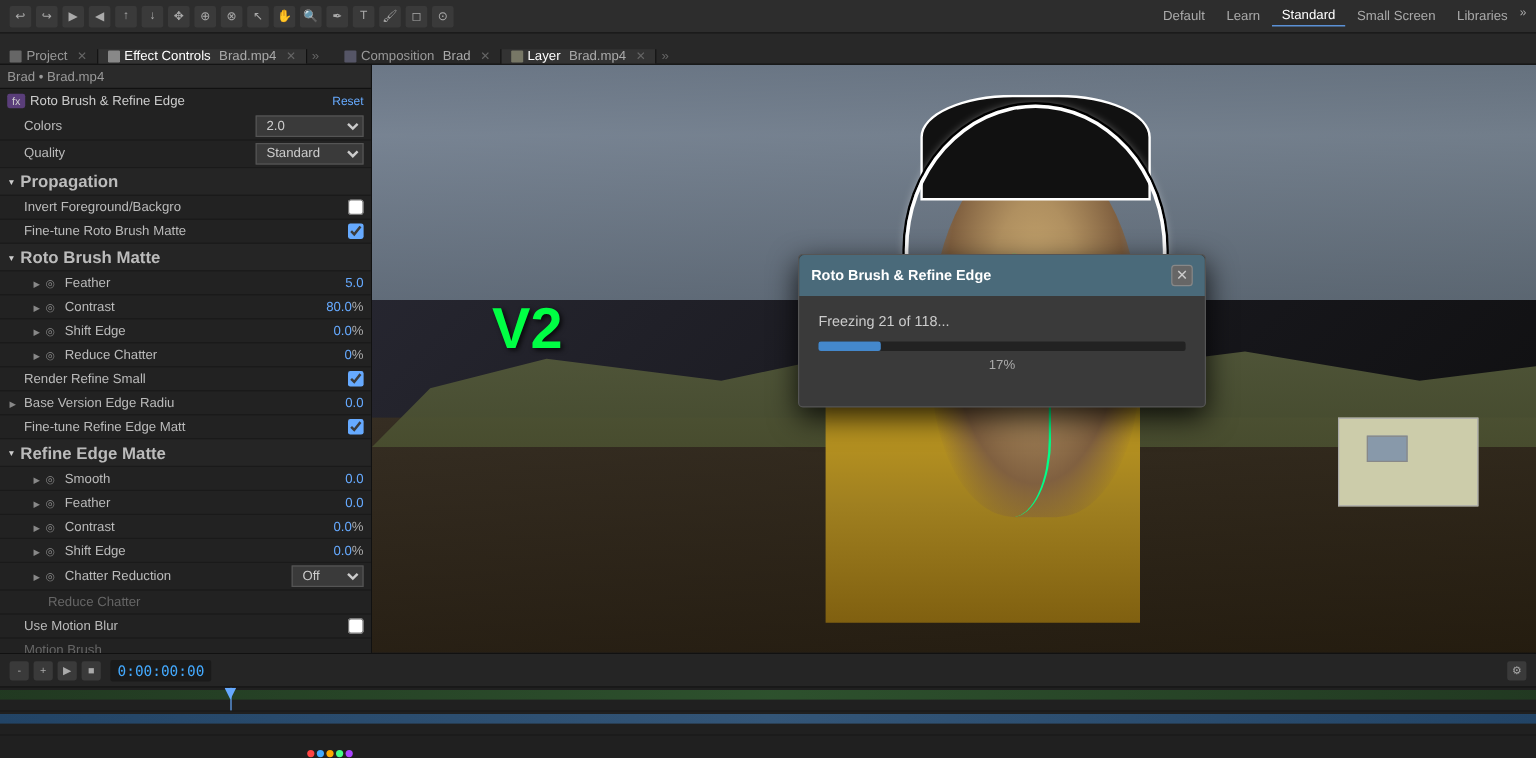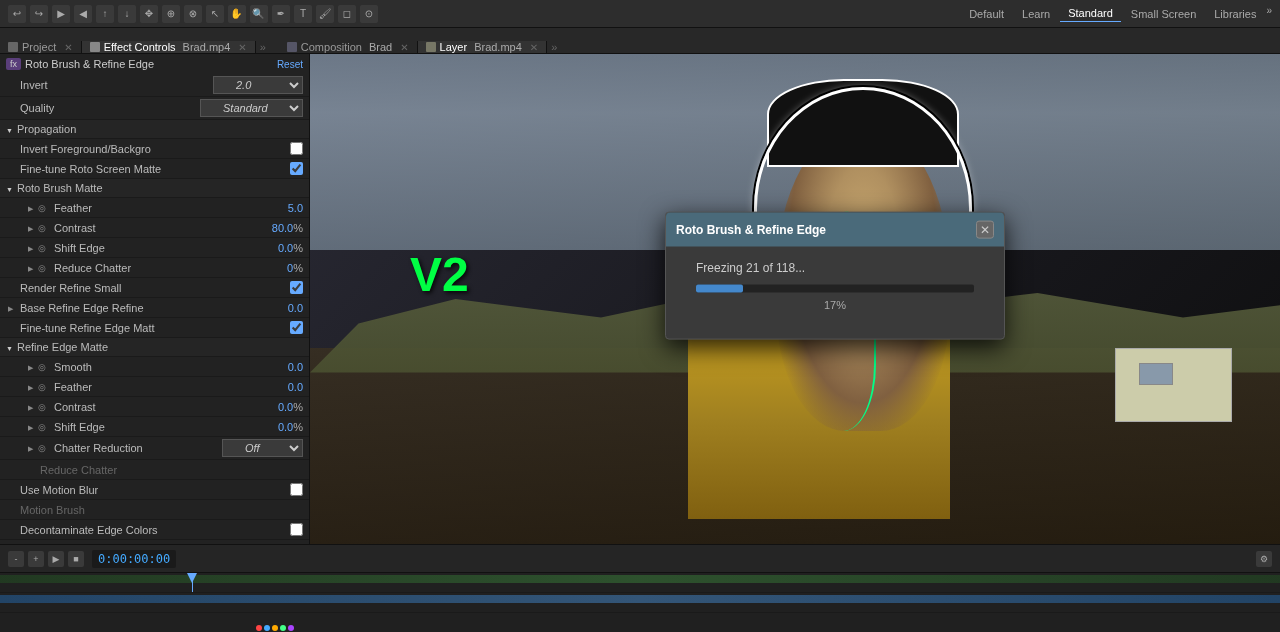--- a/index.html
+++ b/index.html
@@ -165,40 +165,39 @@
       color: #6af;
       font-size: 11px;
       min-width: 50px;
       text-align: right;
     }
     .prop-dropdown {
       background: #3a3a3a;
       border: 1px solid #555;
       color: #ccc;
       font-size: 11px;
-      padding: 1px 18px;
+      padding: 1px 4px;
       min-width: 90px;
-      font-style: italic;
     }
     .prop-checkbox {
       accent-color: #6af;
     }
 
     .section-header {
       display: flex;
       align-items: center;
       padding: 3px 6px;
       background: #252525;
       border-bottom: 1px solid #1a1a1a;
       cursor: pointer;
     }
     .section-header-label {
-      font-size: 11px;
+      font-size: 14px;
       color: #bbb;
-      font-weight: normal;
+      font-weight: bold;
       margin-left: 4px;
     }
     .sub-prop {
       padding-left: 28px;
     }
 
     
     .center-panel {
       flex: 1;
       background: #1a1a1a;
@@ -377,21 +376,21 @@
       border: 1px solid #888;
       border-radius: 3px;
       display: flex;
       align-items: center;
       justify-content: center;
       font-size: 12px;
       color: #ccc;
       cursor: pointer;
     }
     .modal-body {
-      padding: 14px 30px;
+      padding: 14px 16px;
     }
     .modal-status-text {
       font-size: 12px;
       color: #ccc;
       margin-bottom: 10px;
     }
     .modal-progress-bar-bg {
       height: 8px;
       background: #222;
       border-radius: 2px;
@@ -591,30 +590,33 @@
     <span>Layer</span>
     <span style="color:#aaa;margin-left:3px;">Brad.mp4</span>
     <span class="panel-tab-close">✕</span>
   </div>
   <div class="panel-tab-expand">»</div>
 </div>
 
 <div class="main-layout">
 
   <div class="left-panel">
+    <div class="breadcrumb-bar">
+      <span>Brad • Brad.mp4</span>
+    </div>
 
     <div class="effect-header">
       <span class="fx-badge">fx</span>
       <span class="effect-name">Roto Brush &amp; Refine Edge</span>
       <span class="effect-reset">Reset</span>
     </div>
 
     <div class="prop-row">
       <span class="prop-expand"></span>
-      <span class="prop-label">Invert</span>
+      <span class="prop-label">Colors</span>
       <select class="prop-dropdown">
         <option>2.0</option>
       </select>
     </div>
 
     <div class="prop-row">
       <span class="prop-expand"></span>
       <span class="prop-label">Quality</span>
       <select class="prop-dropdown">
         <option>Standard</option>
@@ -629,21 +631,21 @@
     </div>
 
     <div class="prop-row">
       <span class="prop-expand"></span>
       <span class="prop-label">Invert Foreground/Backgro</span>
       <input type="checkbox" class="prop-checkbox" style="">
     </div>
 
     <div class="prop-row">
       <span class="prop-expand"></span>
-      <span class="prop-label">Fine-tune Roto Screen Matte</span>
+      <span class="prop-label">Fine-tune Roto Brush Matte</span>
       <input type="checkbox" class="prop-checkbox" checked="" style="">
     </div>
 
     <div class="section-header">
       <span class="arrow-down"></span>
       <span class="section-header-label">Roto Brush Matte</span>
     </div>
 
     <div class="prop-row sub-prop">
       <span class="prop-expand arrow-right"></span>
@@ -674,21 +676,21 @@
     </div>
 
     <div class="prop-row">
       <span class="prop-expand"></span>
       <span class="prop-label">Render Refine Small</span>
       <input type="checkbox" class="prop-checkbox" checked="" style="">
     </div>
 
     <div class="prop-row">
       <span class="prop-expand arrow-right"></span>
-      <span class="prop-label">Base Refine Edge Refine</span>
+      <span class="prop-label">Base Version Edge Radiu</span>
       <span class="prop-value">0.0</span>
     </div>
 
     <div class="prop-row">
       <span class="prop-expand"></span>
       <span class="prop-label">Fine-tune Refine Edge Matt</span>
       <input type="checkbox" class="prop-checkbox" checked="" style="">
     </div>
 
     <div class="section-header">

